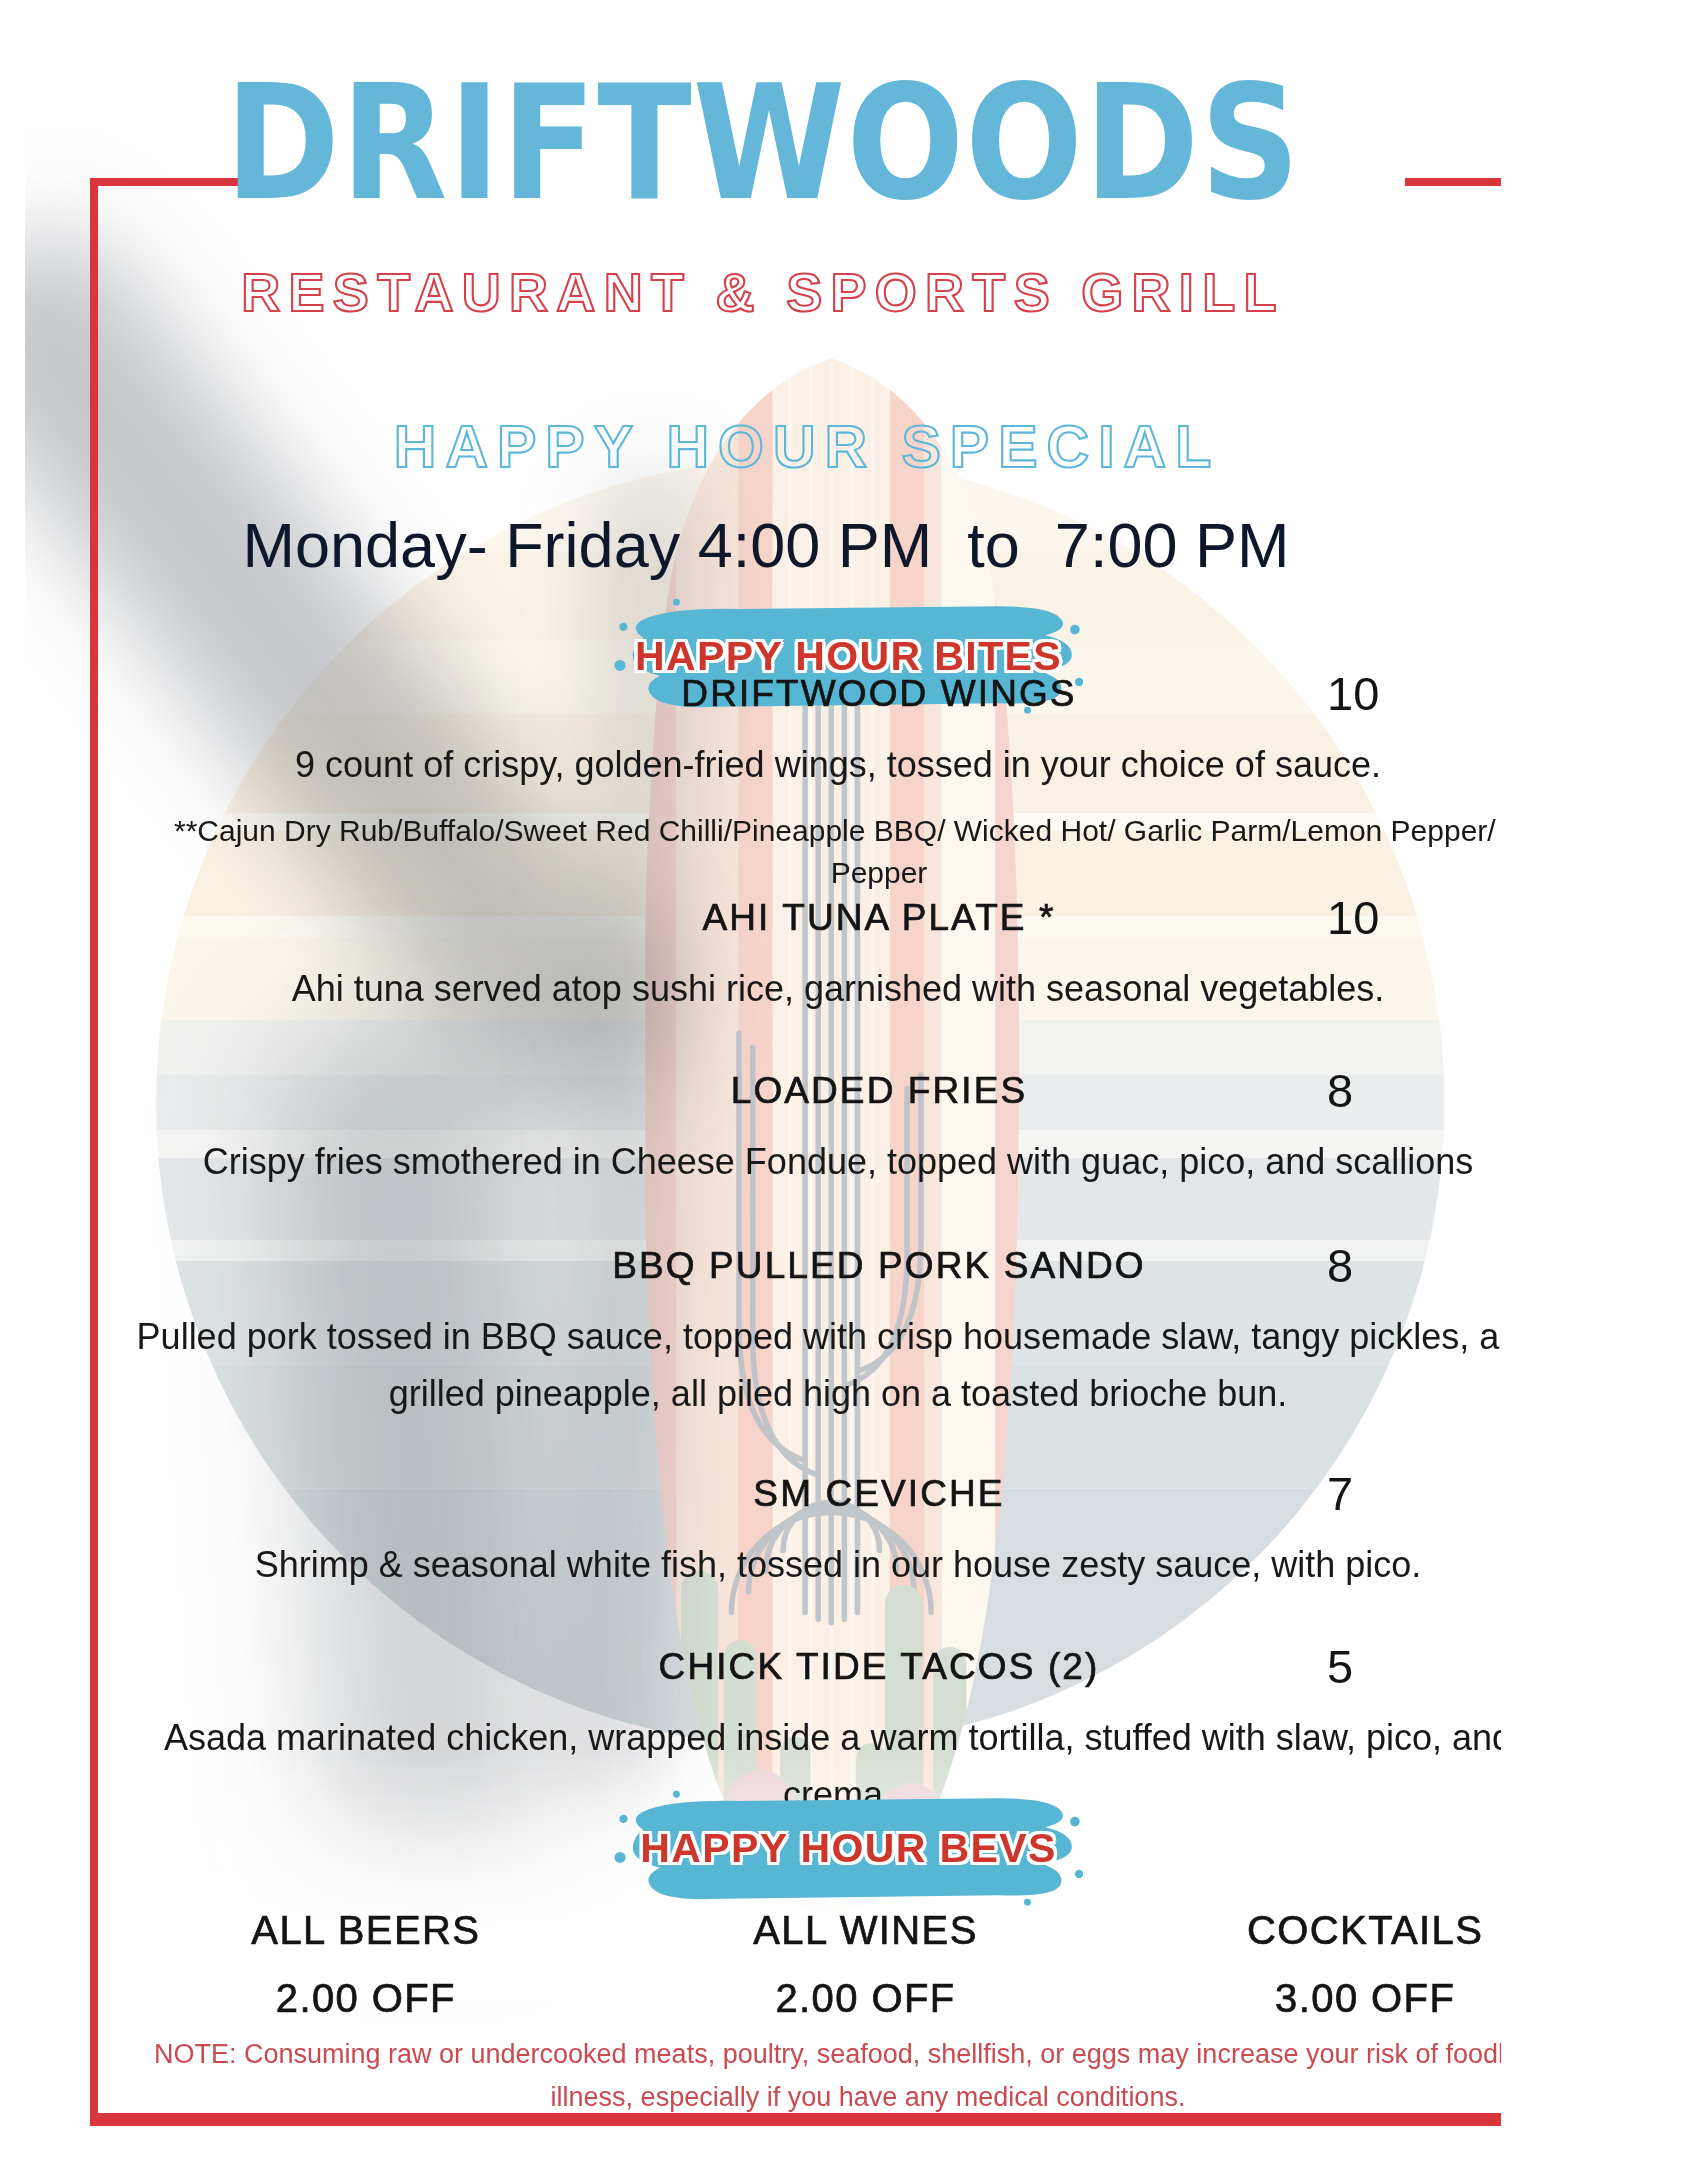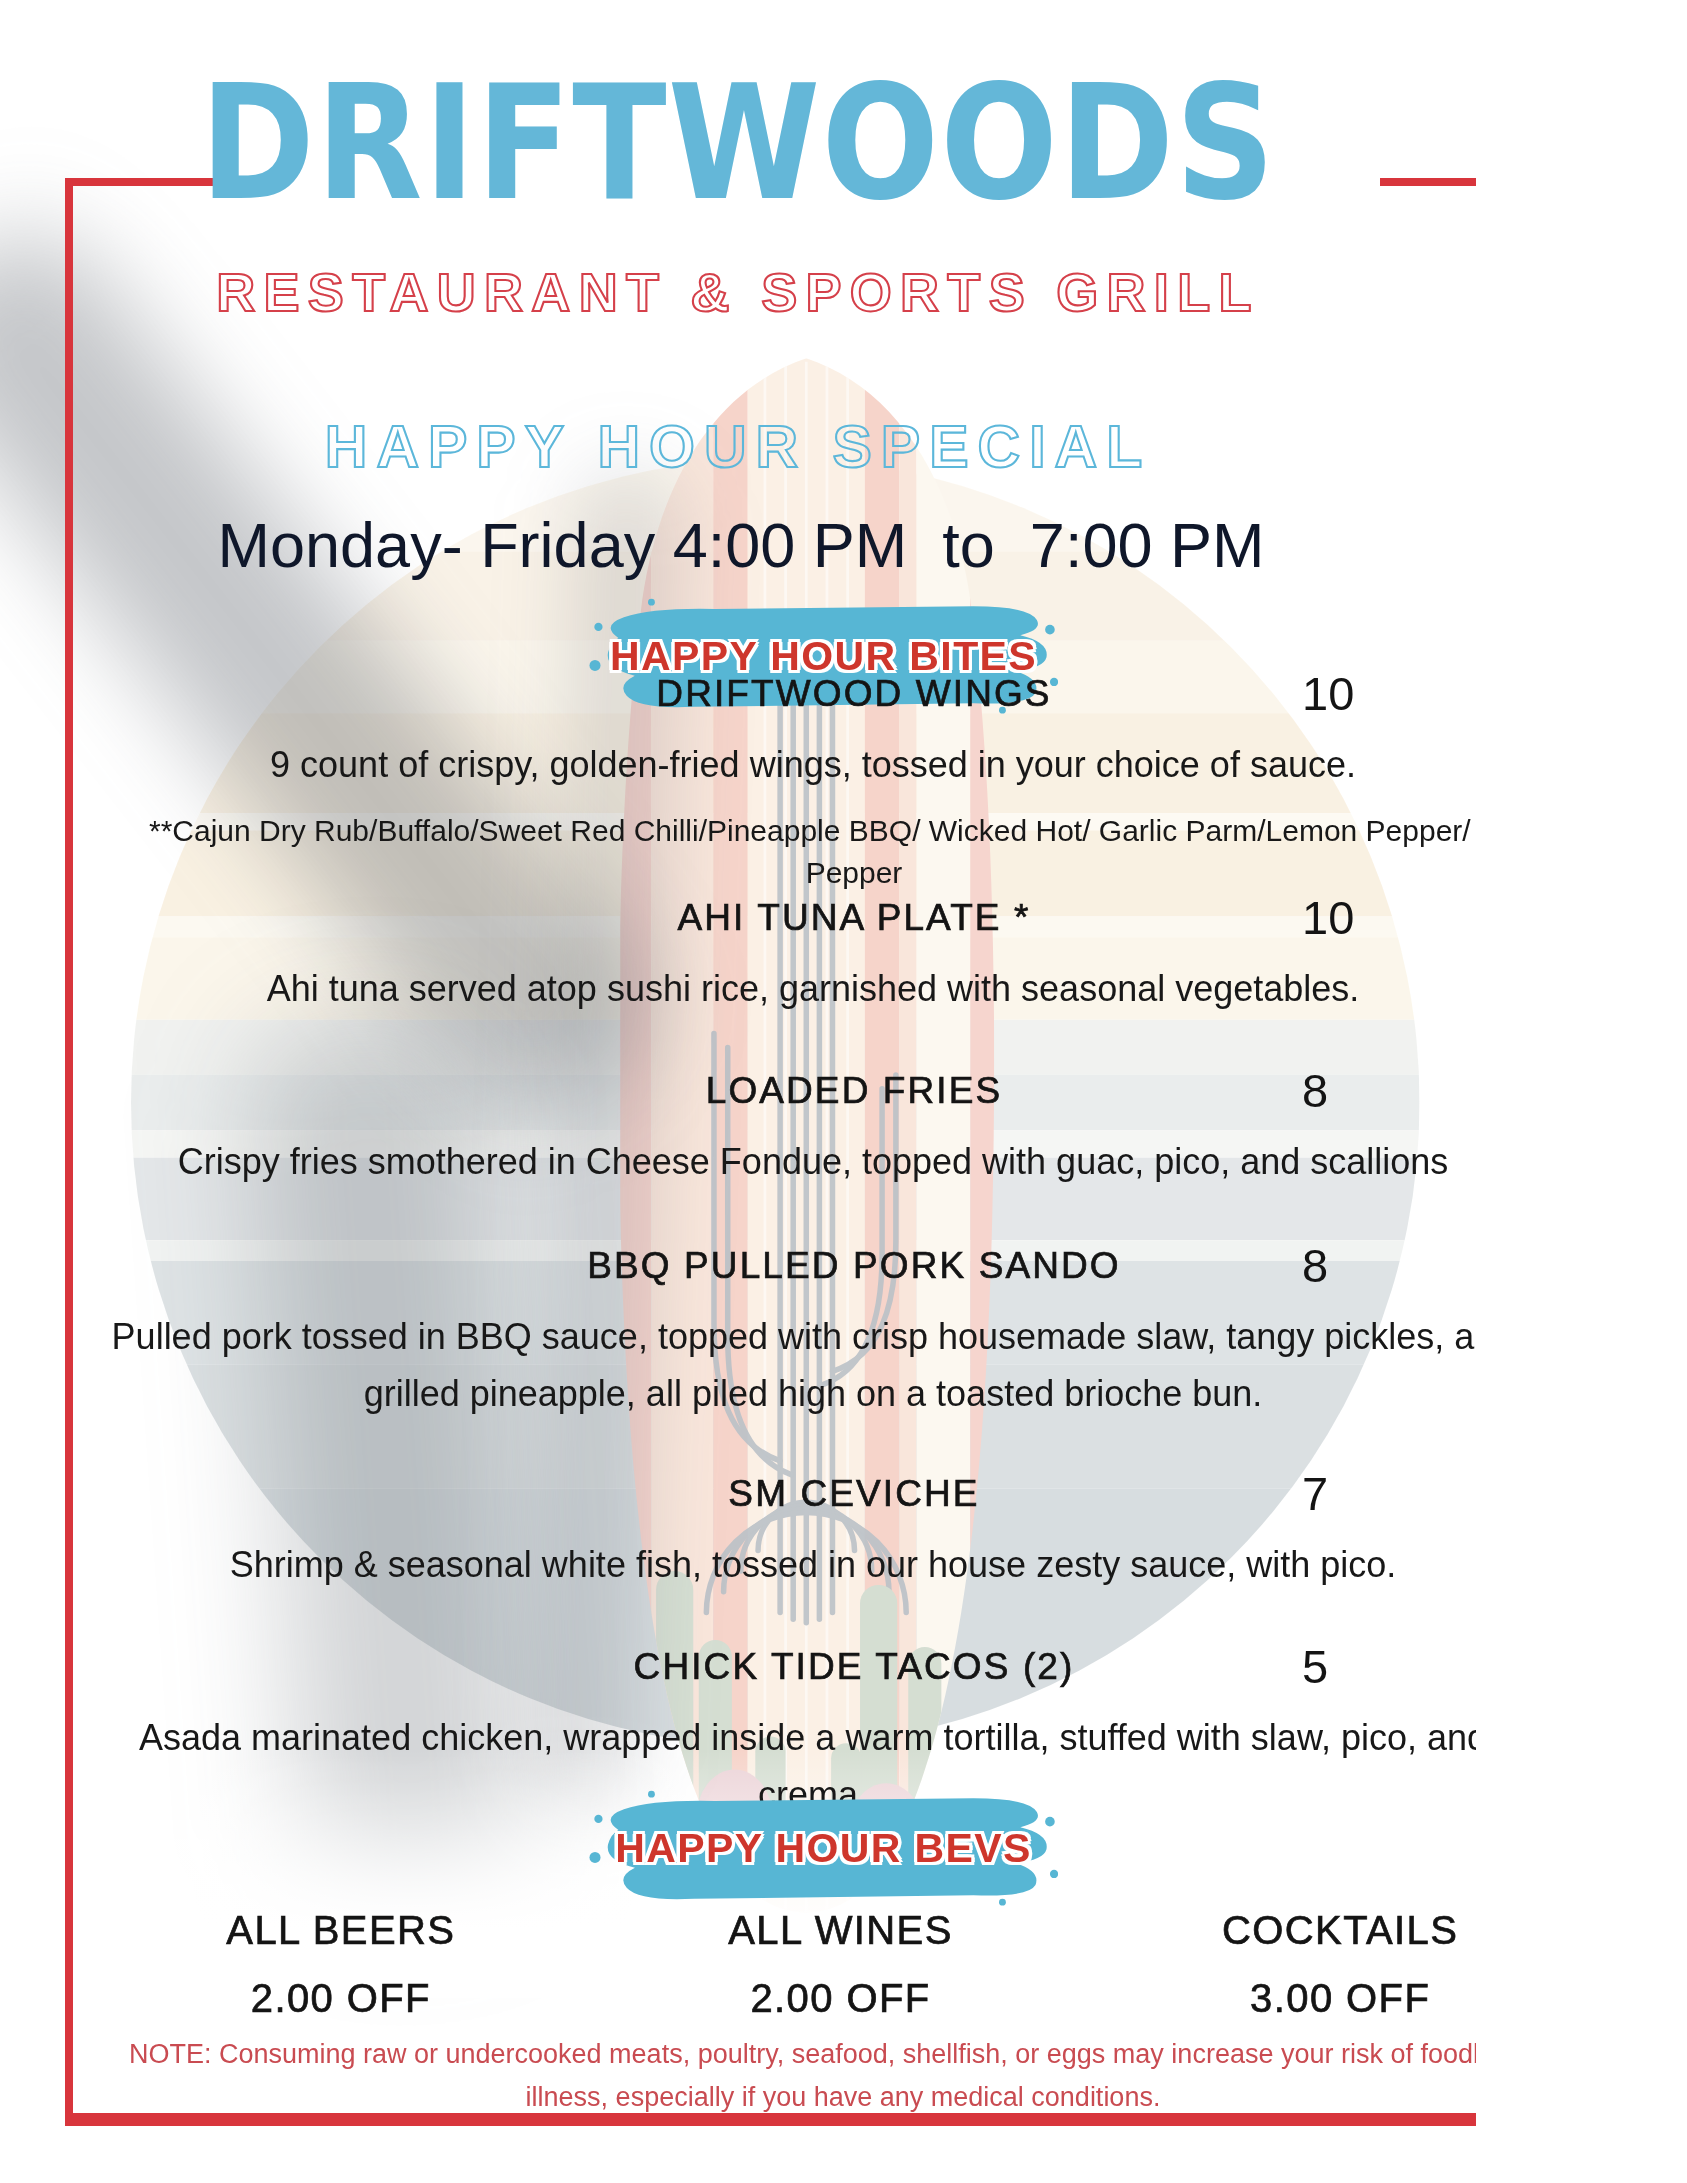--- a/index.html
+++ b/index.html
@@ -1,18 +1,18 @@
 <!DOCTYPE html>
 <html style="font-size:11px"><head>
 <meta charset="utf-8">
 <style>
   html,body{margin:0;padding:0;background:#ffffff;}
   .page{
     position:relative; width:1476px; height:2183px; background:#ffffff;
-    overflow:hidden; font-family:"Liberation Sans", sans-serif; color:#161616;
+    overflow:hidden; font-family:"Liberation Sans", sans-serif; color:#161616;margin-left:25px;
   }
   
   .wm{position:absolute;left:0;top:0;width:1687px;height:2183px;opacity:0.42;}
   .shadow{position:absolute;border-radius:83px;}
   .s1{left:41px;top:200px;width:1034px;height:207px;background:rgba(93,99,107,0.36);
       transform:rotate(52deg);transform-origin:0 0;filter:blur(48px);}
   .s2{left:276px;top:1020px;width:227px;height:882px;background:rgba(93,99,107,0.28);
       transform:rotate(-4deg);filter:blur(59px);}
   .s3{left:558px;top:469px;width:96px;height:1344px;background:rgba(98,104,112,0.22);
       transform:rotate(2deg);filter:blur(41px);}
@@ -24,21 +24,21 @@
   .title-backing{position:absolute;left:277px;top:41px;width:1103px;height:207px;background:#ffffff;}
   
   .brand{position:absolute;left:0;top:63px;width:100%;text-align:center;margin:0;
       font-family:"DejaVu Sans", sans-serif;font-size:159px;font-weight:800;line-height:1;
       color:#64b7d8;letter-spacing:1.4px;transform:scaleX(0.87);}
   .tagline{position:absolute;left:0;top:263px;width:100%;text-align:center;
       font-size:54px;font-weight:700;letter-spacing:8.3px;line-height:1.1;
       -webkit-text-stroke:2.1px #d5404a;color:transparent;}
   .hh-title{position:absolute;left:0;top:415px;width:100%;text-align:center;
       font-size:59px;font-weight:700;letter-spacing:9px;line-height:1.1;
-      -webkit-text-stroke:2.1px #5cb7da;color:transparent;}
+      -webkit-text-stroke:2.1px #5cb7da;color:transparent;padding-left:44px;}
   .hh-hours{position:absolute;left:3px;top:511px;width:100%;text-align:center;
       font-size:63px;font-weight:400;color:#0f172a;line-height:1.1;white-space:pre-wrap;}
   
   .badge{position:absolute;left:589px;width:469px;height:117px;}
   .badge svg{position:absolute;left:0;top:0;width:100%;height:100%;}
   .badge .badge-label{position:absolute;left:0;top:0;width:100%;height:100%;
       display:flex;align-items:center;justify-content:center;
       font-size:41px;font-weight:800;letter-spacing:1.4px;color:#ce362c;
       text-shadow:-3.4px 0 0 #fff,3.4px 0 0 #fff,0 -3.4px 0 #fff,0 3.4px 0 #fff,
                   -2.8px -2.8px 0 #fff,2.8px -2.8px 0 #fff,-2.8px 2.8px 0 #fff,2.8px 2.8px 0 #fff;}

